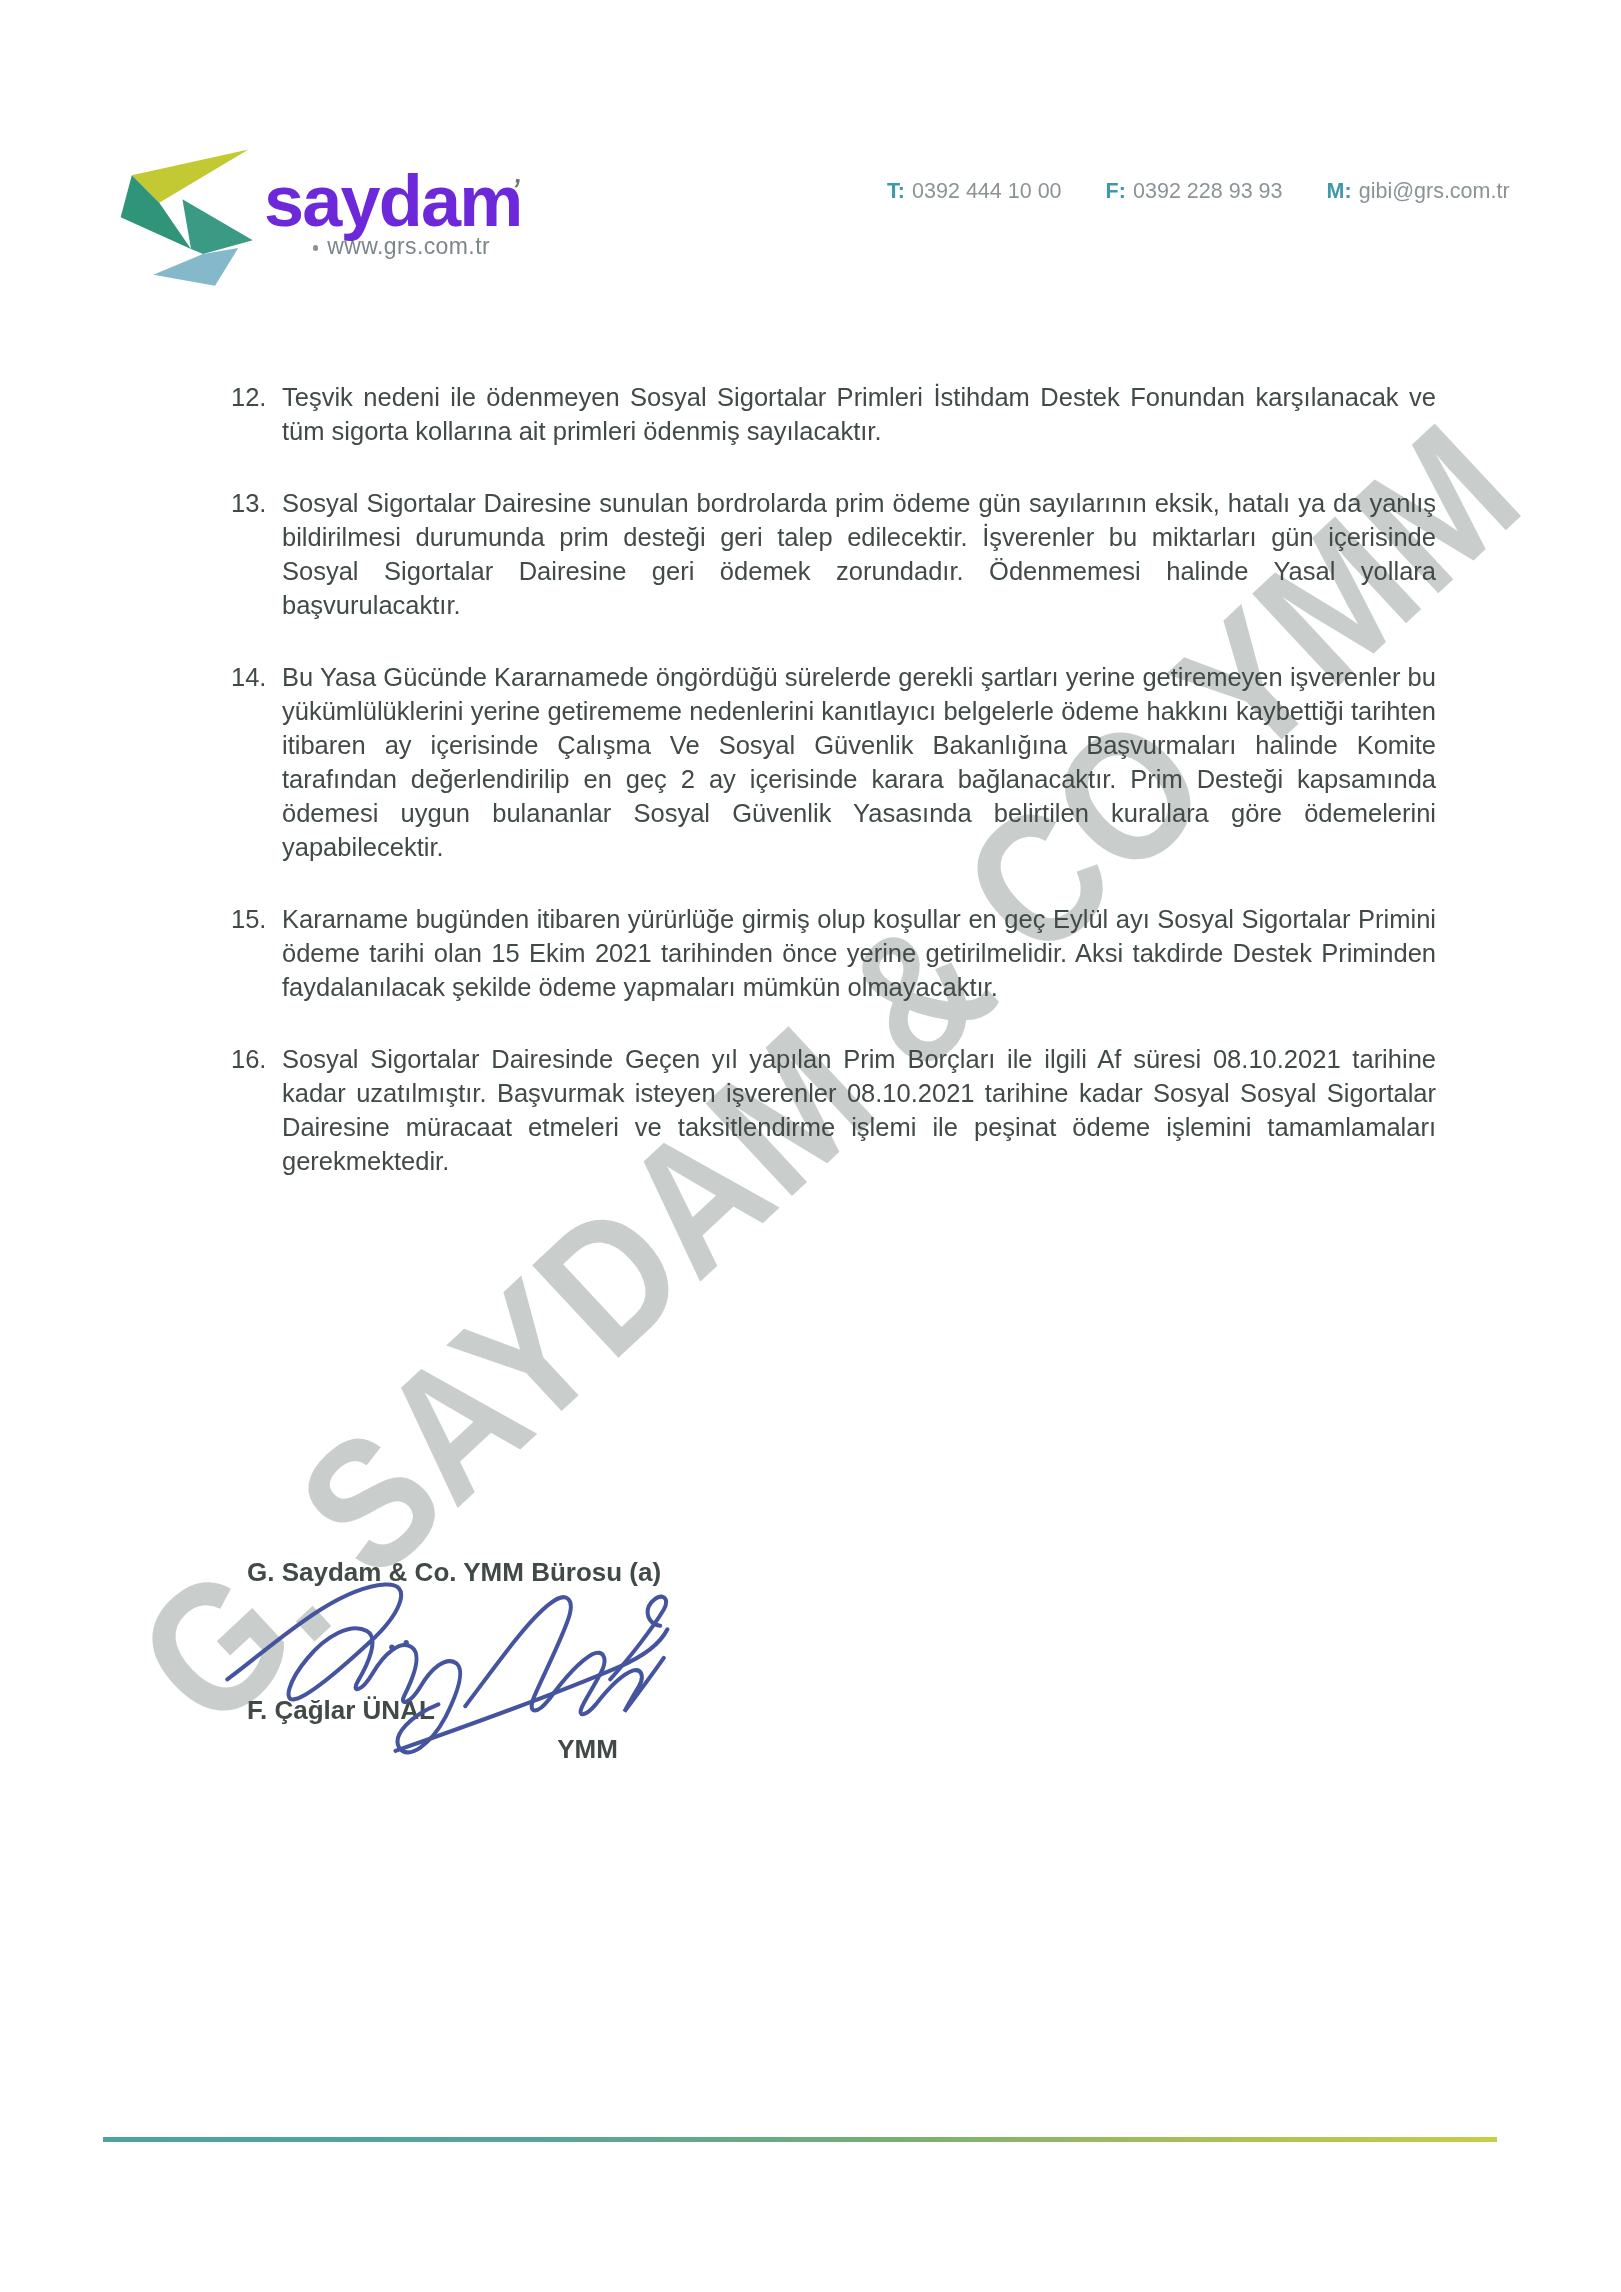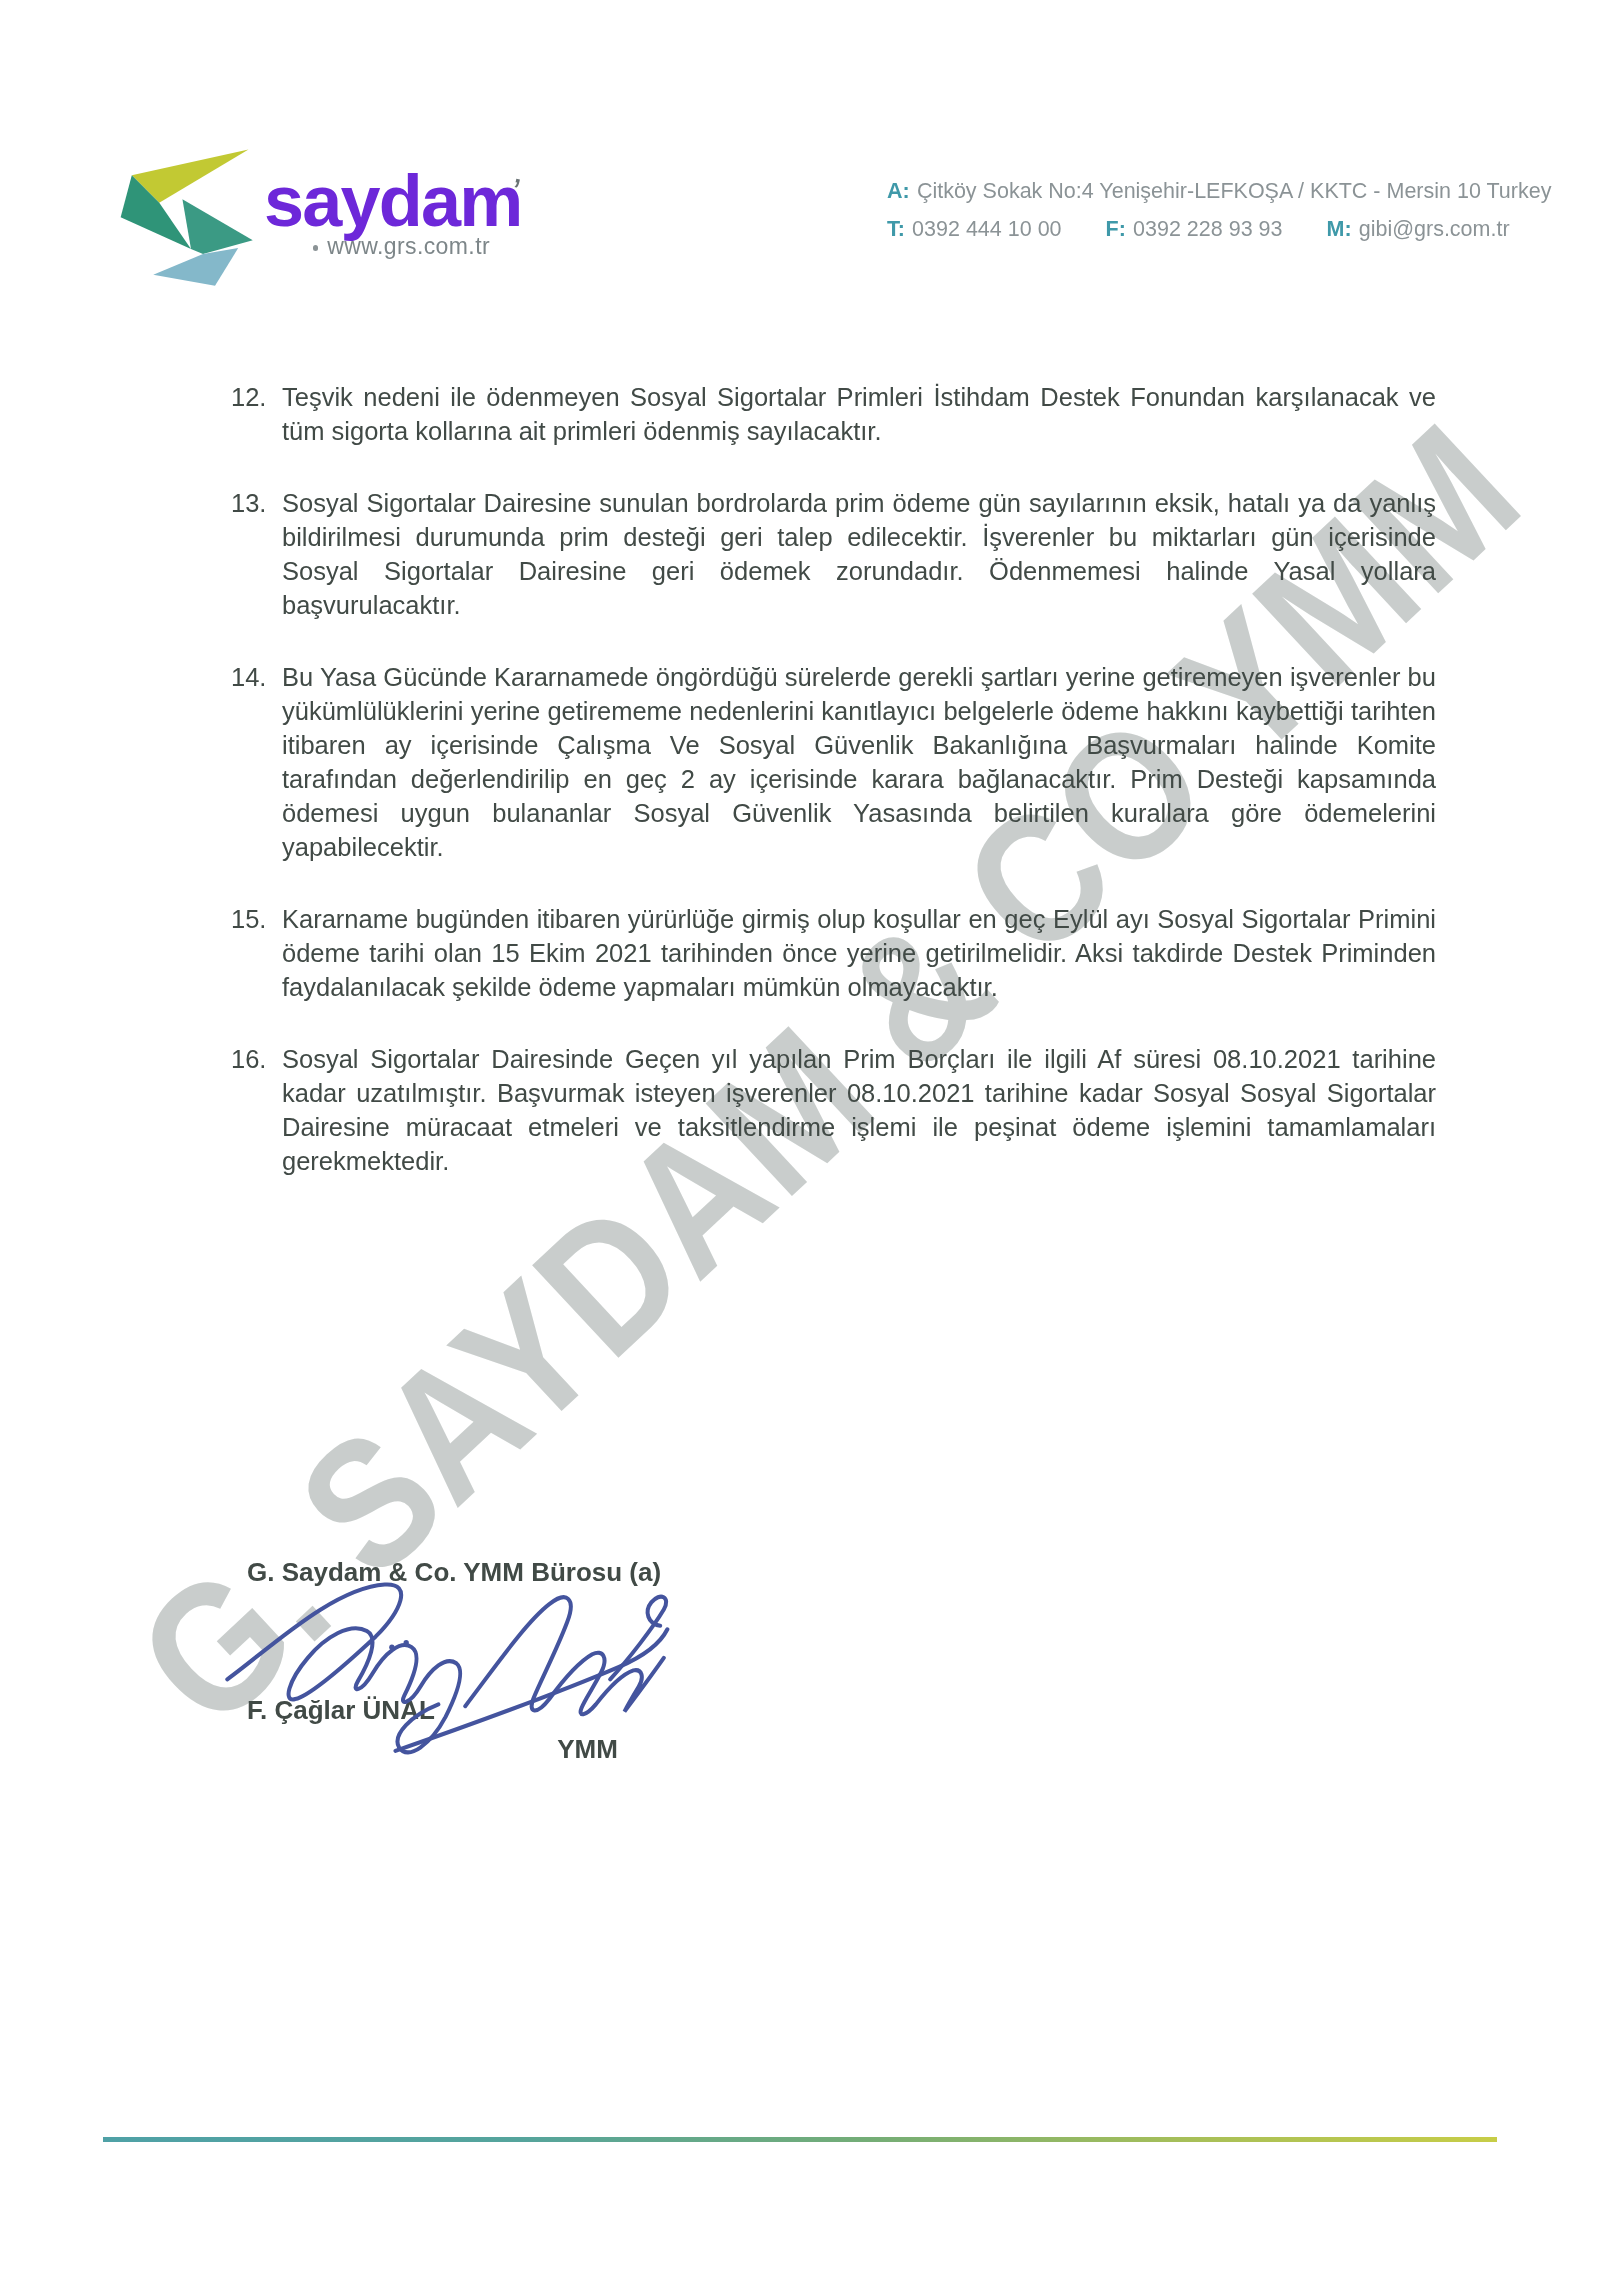--- a/index.html
+++ b/index.html
@@ -93,23 +93,20 @@
         <polygon points="75,69 157,117 99,133 85,127" fill="#3b9a84"></polygon>
         <polygon points="41,157 99,133 140,126 113,170" fill="#84b8ca"></polygon>
       </svg>
       <span class="logo-word">saydam</span>
       <span class="logo-tick">’</span>
       <div class="logo-url-row"><span class="logo-dot"></span><span>www.grs.com.tr</span></div>
     </div>
 
     <div class="contact">
       <div class="contact-line">
-        <span class="clabel">A:</span><span class="cvalue">Çitköy Sokak No:4 Yenişehir-LEFKOŞA / KKTC - Mersin 10 Turkey</span>
-      </div>
-      <div class="contact-line">
         <span class="cpair"><span class="clabel">T:</span><span class="cvalue">0392 444 10 00</span></span>
         <span class="cpair"><span class="clabel">F:</span><span class="cvalue">0392 228 93 93</span></span>
         <span class="cpair"><span class="clabel">M:</span><span class="cvalue">gibi@grs.com.tr</span></span>
       </div>
     </div>
   </div>
 
   <div class="watermark">G. SAYDAM &amp; CO YMM</div>
 
   <main class="content">

